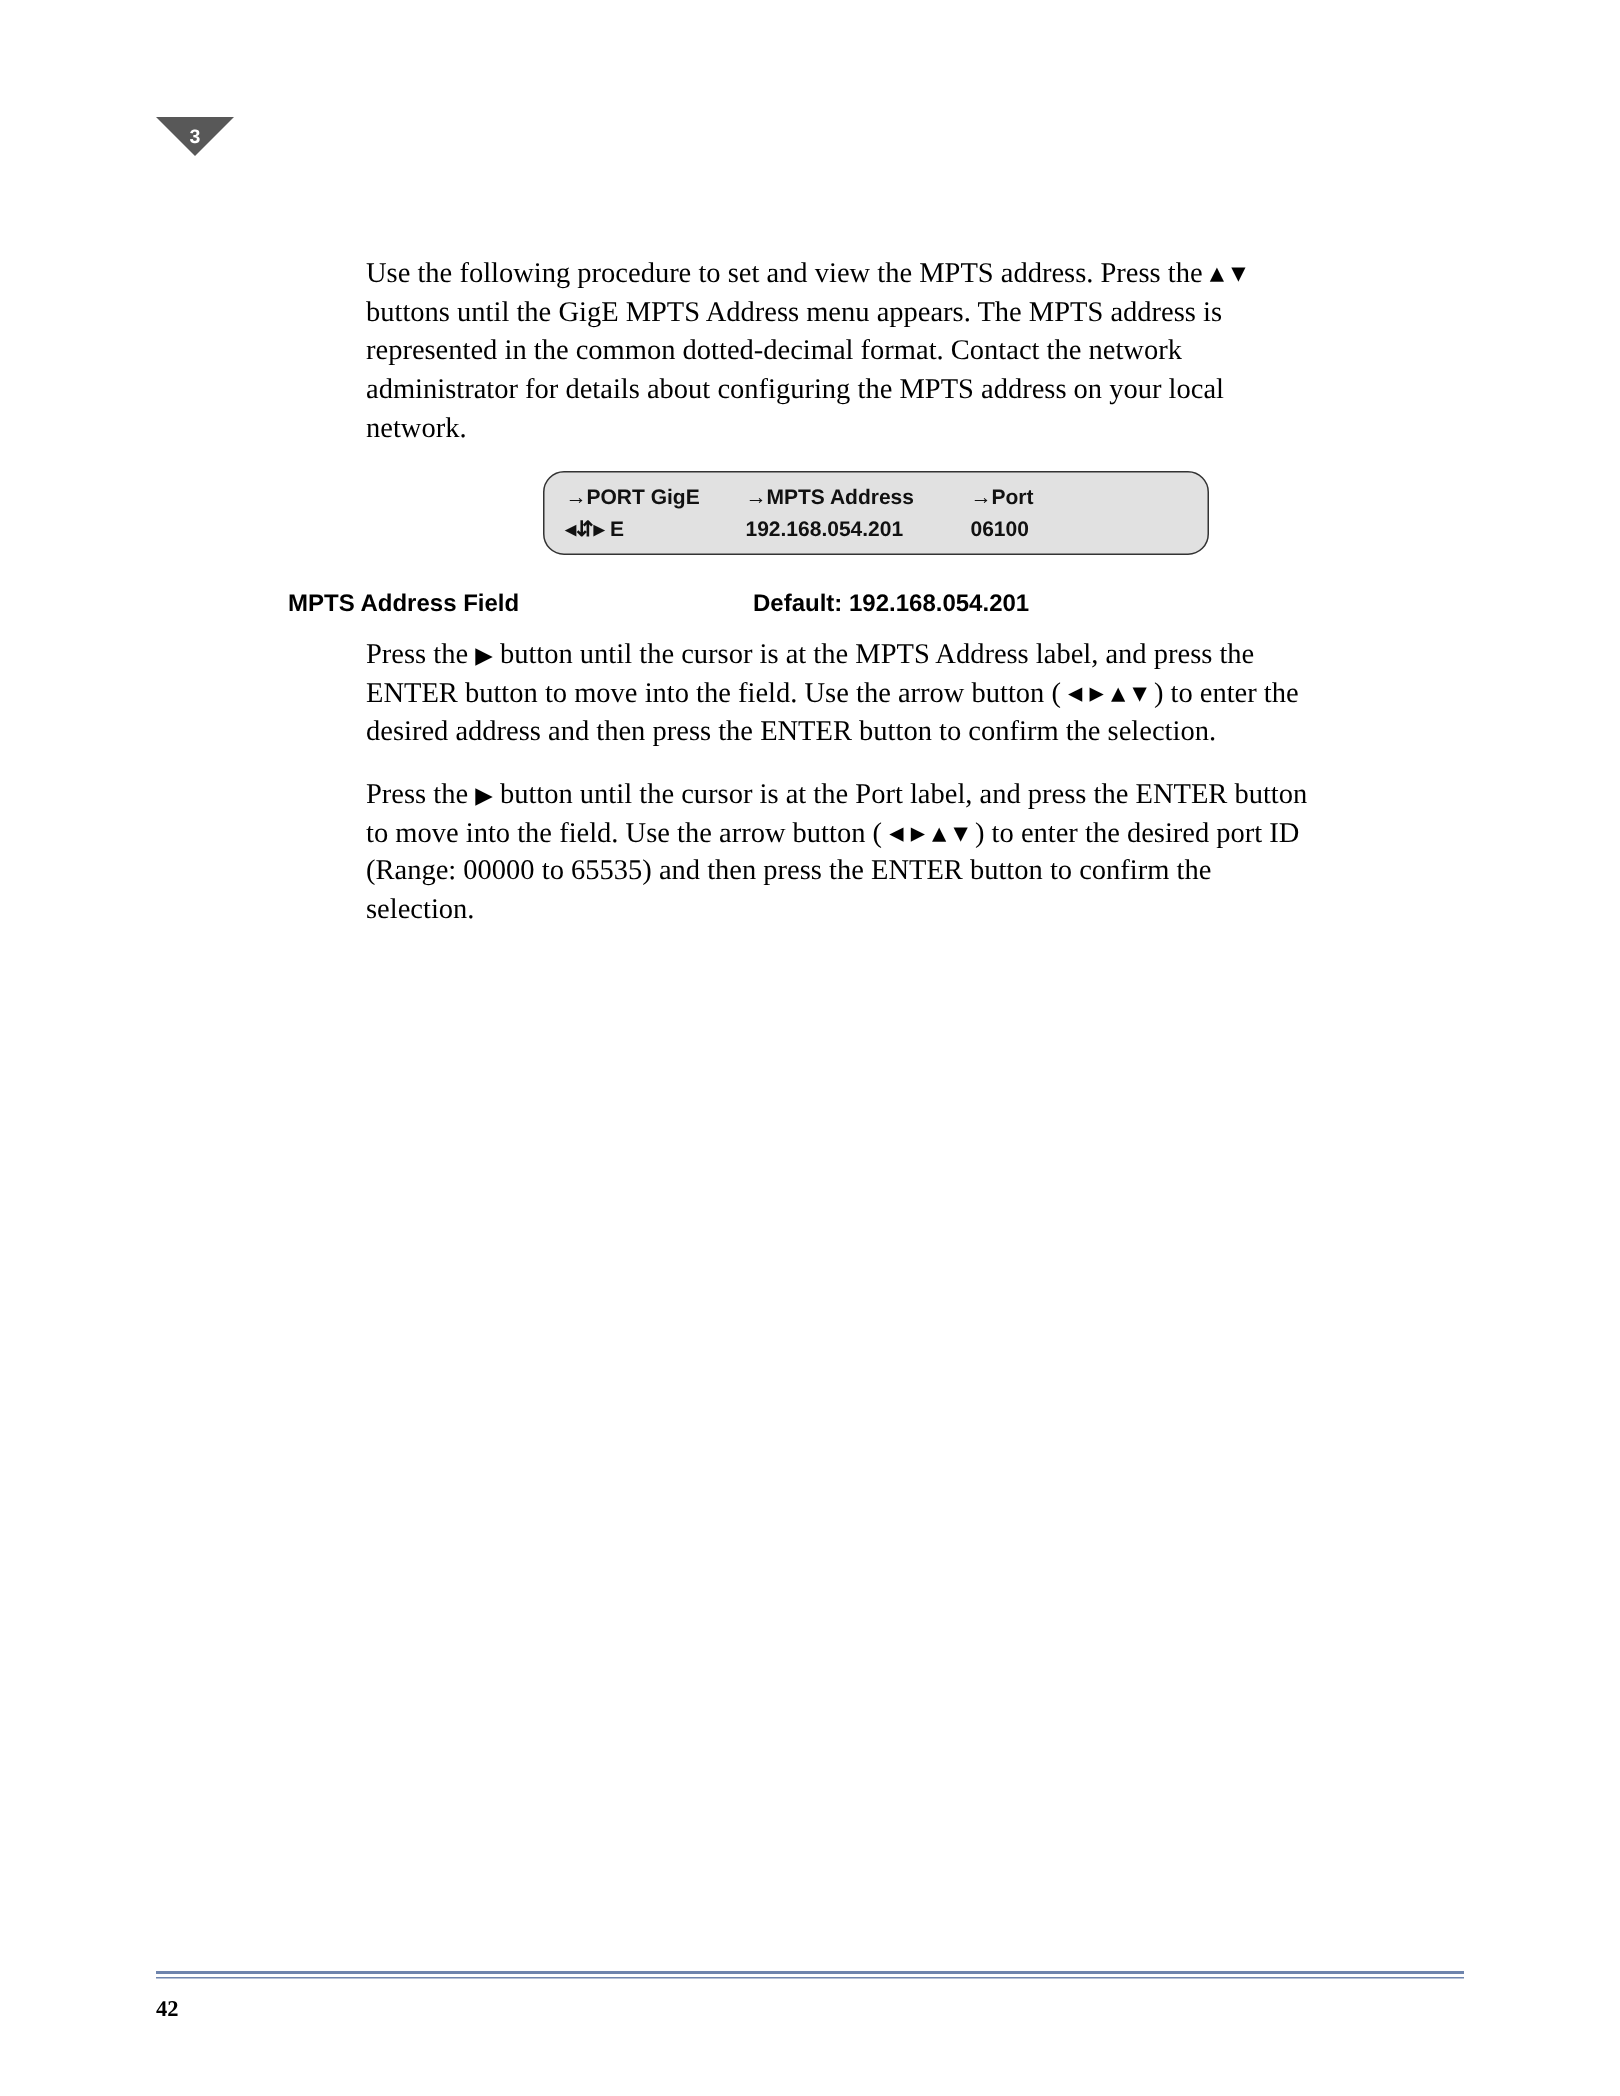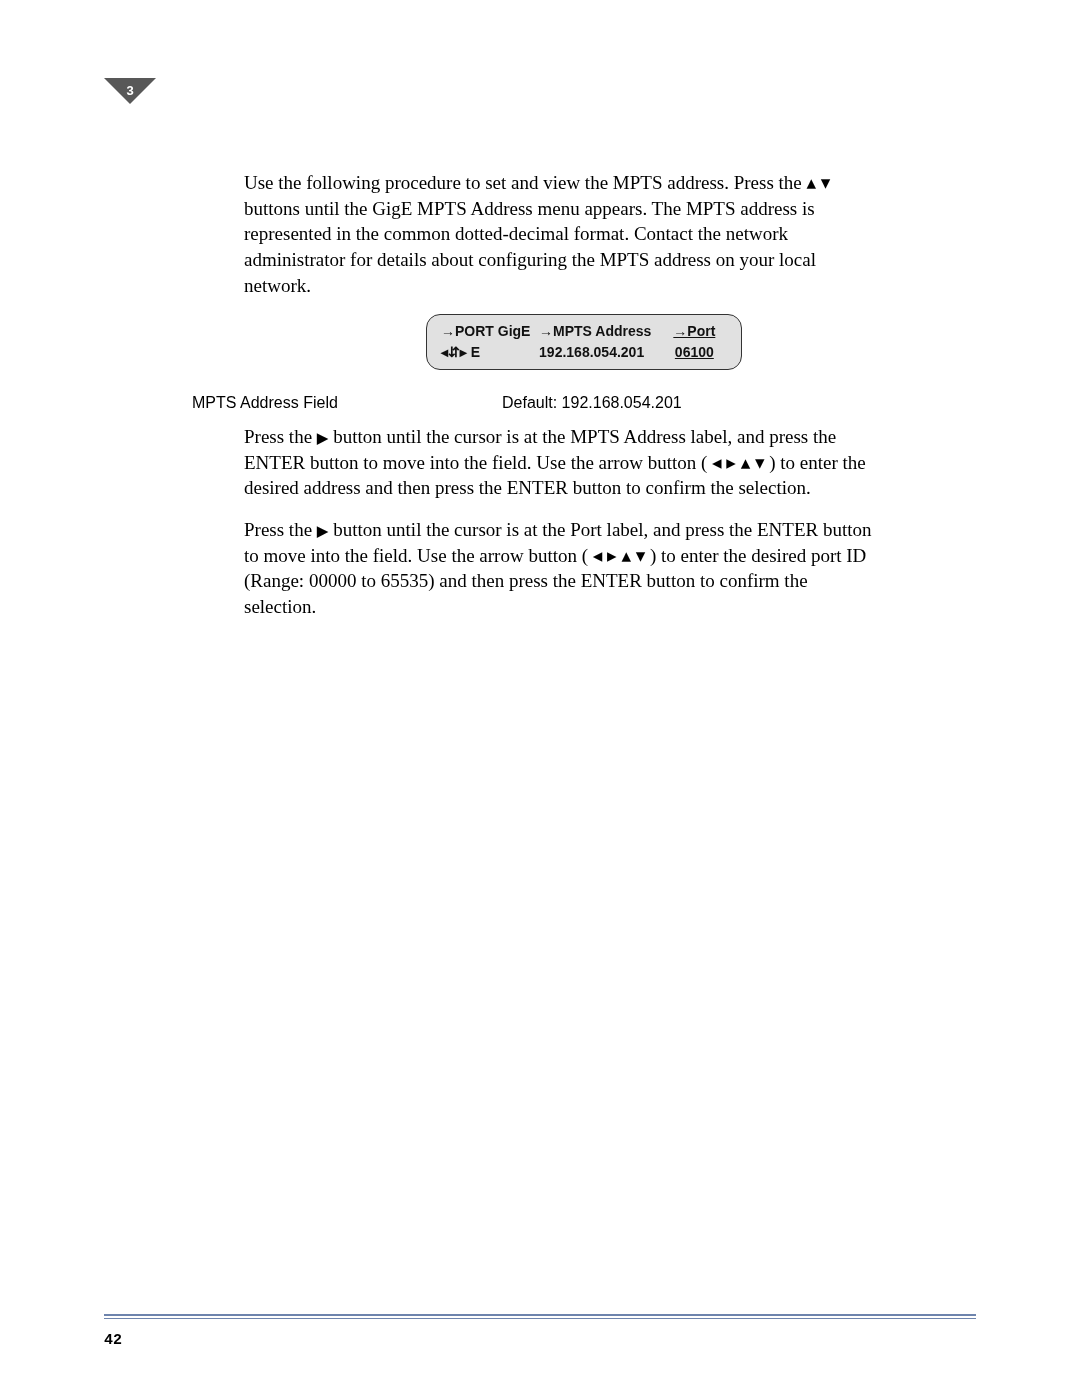--- a/index.html
+++ b/index.html
@@ -72,42 +72,42 @@
     font-size: 19px;
     line-height: 1.35;
     text-align: left;
     max-width: 640px;
   }
   p.body-flush { margin-left: 0; max-width: 700px; }
 
   
   .lcd {
     margin: 6px auto 24px auto;
-    width: 316px;
+    width: 444px;
     background: #e1e1e1;
     border: 1.5px solid #333;
     border-radius: 14px;
     padding: 6px 14px 6px 14px;
     font-family: Arial, Helvetica, sans-serif;
     font-size: 14px;
     font-weight: bold;
     color: #111;
     line-height: 1.5;
     box-sizing: border-box;
   }
   .lcd .row { display: flex; }
   .lcd .c1 { width: 120px; }
   .lcd .c2 { width: 150px; }
-  .lcd .c3 { width: 80px; text-align: center; text-decoration: underline; }
+  .lcd .c3 { width: 80px; text-align: left; }
 
   .field-row {
     display: flex;
     font-family: Arial, Helvetica, sans-serif;
     font-size: 16px;
-    font-weight: normal;
+    font-weight: bold;
     margin: 20px 0 10px 0;
   }
   .field-row .label { width: 310px; }
   .field-row .def   { }
 
   
   .glyph { display: inline-block; font-style: normal; }
   .tri-up::before    { content: "\25B4"; }
   .tri-down::before  { content: "\25BE"; }
   .tri-left::before  { content: "\25C2"; }
@@ -125,21 +125,21 @@
   .footer-rule::after {
     content: "";
     display: block;
     border-top: 1px solid #6e84ad;
     margin-top: 2px;
   }
   .page-number {
     position: absolute;
     left: 104px;
     bottom: 48px;
-    font-family: Liberation Mono, monospace;
+    font-family: Liberation Serif, serif;
     font-size: 15px;
     font-weight: bold;
   }
 </style>
 </head>
 <body>
 
 <div class="page-margin">
 
   <div class="chapter-diamond">

